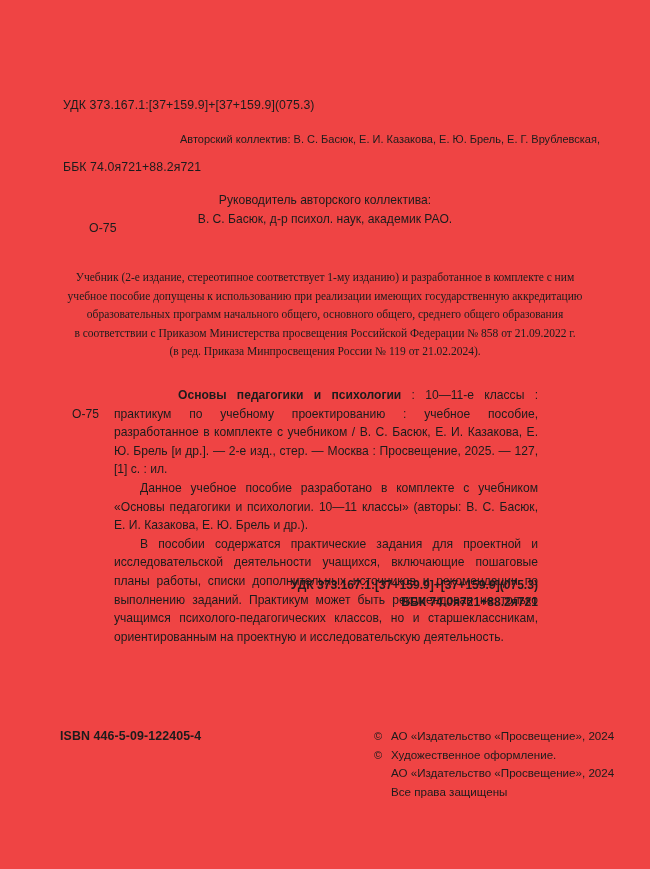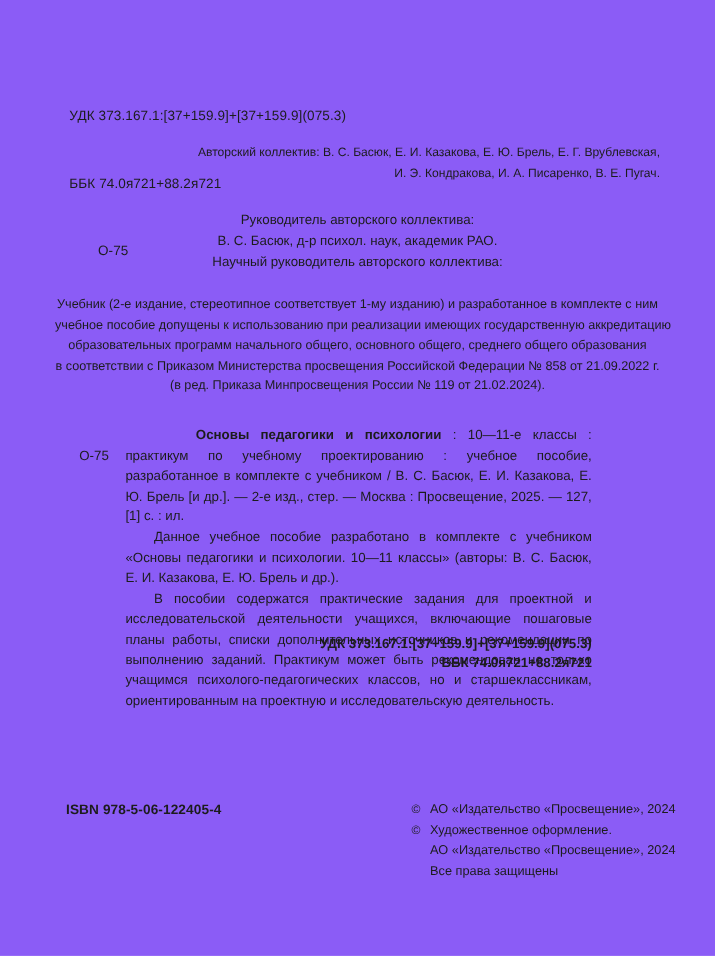--- a/index.html
+++ b/index.html
@@ -10,21 +10,21 @@
   }
   body {
     font-family: "Liberation Sans", "DejaVu Sans", sans-serif;
     color: #1c1c1c;
     -webkit-font-smoothing: antialiased;
   }
   .page {
     position: relative;
     width: 650px;
     height: 869px;
-    background: #8b5cf6;
+    background: #ef4444;
     overflow: hidden;
     box-sizing: border-box;
     padding-left: 28px;
   }
 
   
   .udk-top {
     position: absolute;
     left: 63px;
     top: 54px;
@@ -63,21 +63,21 @@
   
   .accred {
     position: absolute;
     left: 50px;
     top: 268px;
     width: 550px;
     text-align: center;
     font-size: 11.5px;
     line-height: 18.6px;
   }
-  .accred .ln { display: block; white-space: nowrap; }
+  .accred .ln { display: block; white-space: nowrap; font-family: Liberation Serif, serif; }
 
   
   .cip {
     position: absolute;
     left: 72px;
     top: 386px;
     width: 466px;
     font-size: 12.1px;
     line-height: 18.6px;
   }
@@ -168,27 +168,25 @@
 <div class="page">
 
   <div class="udk-top">
     <span class="ln">УДК 373.167.1:[37+159.9]+[37+159.9](075.3)</span>
     <span class="ln">ББК 74.0я721+88.2я721</span>
     <span class="ln marker">О-75</span>
   </div>
 
   <div class="authors">
     <span class="ln">Авторский коллектив: В. С. Басюк, Е. И. Казакова, Е. Ю. Брель, Е. Г. Врублевская,</span>
-    <span class="ln">И. Э. Кондракова, И. А. Писаренко, В. Е. Пугач.</span>
   </div>
 
   <div class="leaders">
     <span class="ln">Руководитель авторского коллектива:</span>
     <span class="ln">В. С. Басюк, д-р психол. наук, академик РАО.</span>
-    <span class="ln">Научный руководитель авторского коллектива:</span>
   </div>
 
   <div class="accred">
     <span class="ln">Учебник (2-е издание, стереотипное соответствует 1-му изданию) и разработанное в комплекте с ним</span>
     <span class="ln">учебное пособие допущены к использованию при реализации имеющих государственную аккредитацию</span>
     <span class="ln">образовательных программ начального общего, основного общего, среднего общего образования</span>
     <span class="ln">в соответствии с Приказом Министерства просвещения Российской Федерации № 858 от 21.09.2022 г.</span>
     <span class="ln">(в ред. Приказа Минпросвещения России № 119 от 21.02.2024).</span>
   </div>
 
@@ -199,21 +197,21 @@
       <p class="annot">Данное учебное пособие разработано в комплекте с учебником «Основы педагогики и психологии. 10—11 классы» (авторы: В. С. Басюк, Е. И. Казакова, Е. Ю. Брель и др.).</p>
       <p class="annot">В пособии содержатся практические задания для проектной и исследовательской деятельности учащихся, включающие пошаговые планы работы, списки дополнительных источников и рекомендации по выполнению заданий. Практикум может быть рекомендован не только учащимся психолого-педагогических классов, но и старшеклассникам, ориентированным на проектную и исследовательскую деятельность.</p>
     </div>
   </div>
 
   <div class="udk-bottom">
     <span class="ln">УДК 373.167.1:[37+159.9]+[37+159.9](075.3)</span>
     <span class="ln">ББК 74.0я721+88.2я721</span>
   </div>
 
-  <div class="footer-isbn">ISBN 978-5-06-122405-4</div>
+  <div class="footer-isbn">ISBN 446-5-09-122405-4</div>
 
   <div class="footer-rights">
     <div class="row">
       <span class="mark">©</span>
       <span class="txt">АО «Издательство «Просвещение», 2024</span>
     </div>
     <div class="row">
       <span class="mark">©</span>
       <span class="txt">Художественное оформление.</span>
     </div>

